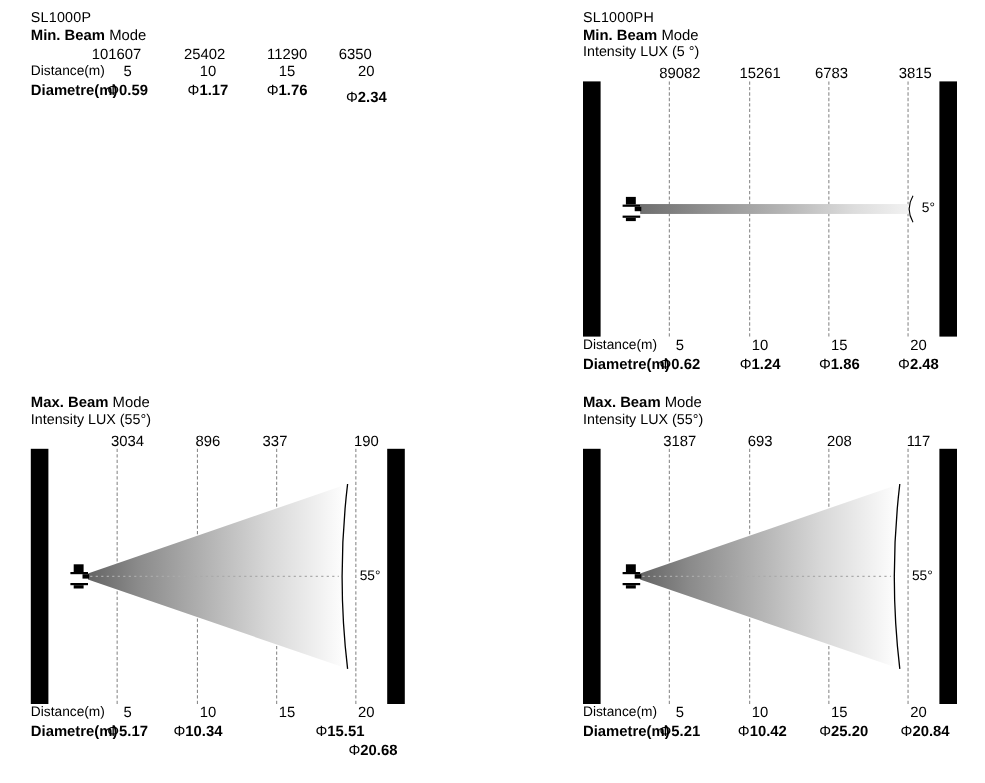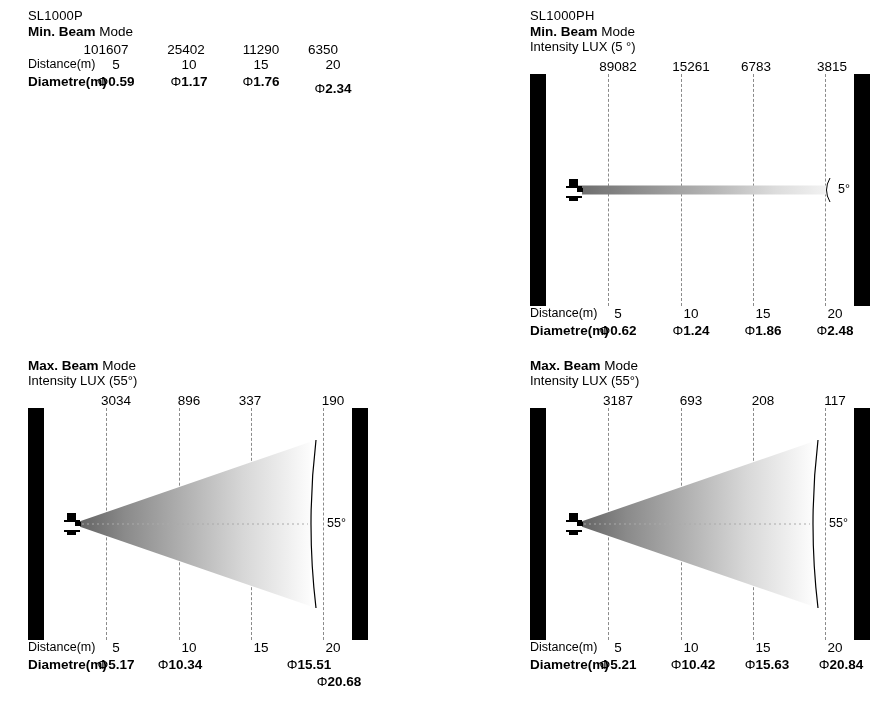--- a/index.html
+++ b/index.html
@@ -378,18 +378,18 @@
       <span class="row-label row-dist">Distance(m)</span>
       <span class="row-label row-diam bold">Diametre(m)</span>
 
       <span class="cellval" style="left:88px; top:0;">5</span>
       <span class="cellval" style="left:161px; top:0;">10</span>
       <span class="cellval" style="left:233px; top:0;">15</span>
       <span class="cellval" style="left:305px; top:0;">20</span>
 
       <span class="cellval bold" style="left:88px; top:17px;"><span class="phi">Φ</span><span>5.21</span></span>
       <span class="cellval bold" style="left:163px; top:17px;"><span class="phi">Φ</span><span>10.42</span></span>
-      <span class="cellval bold" style="left:237px; top:17px;"><span class="phi">Φ</span><span>15.63</span></span>
+      <span class="cellval bold" style="left:237px; top:17px;"><span class="phi">Φ</span><span>25.20</span></span>
       <span class="cellval bold" style="left:311px; top:17px;"><span class="phi">Φ</span><span>20.84</span></span>
     </div>
   </div>
 
 </div>
 
 </body></html>

